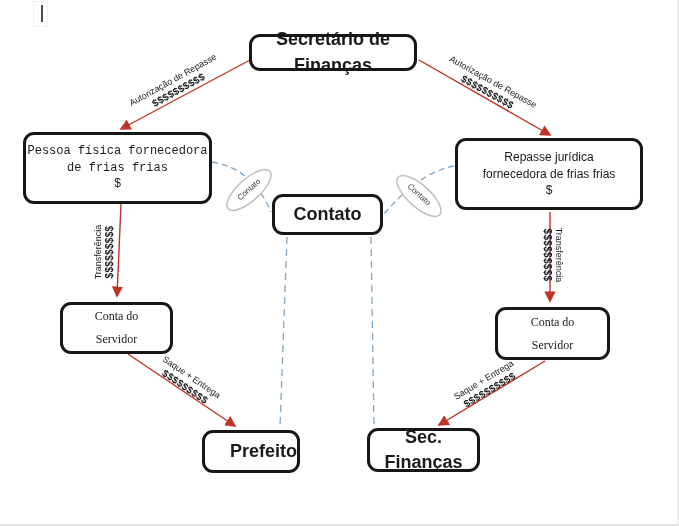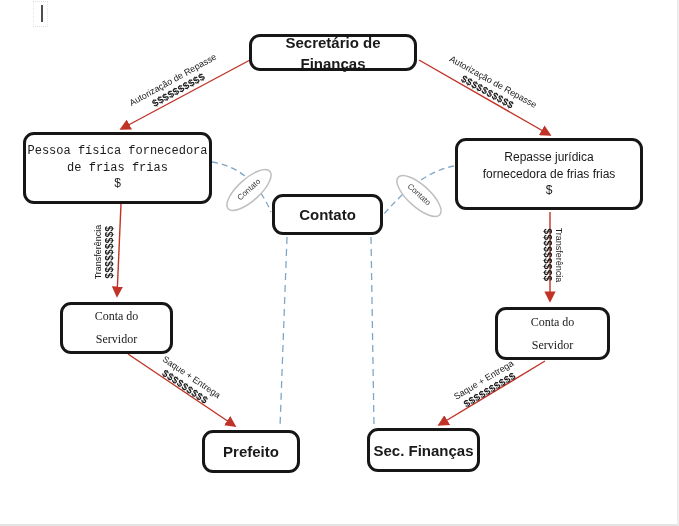--- a/index.html
+++ b/index.html
@@ -9,21 +9,21 @@
     border-right:2px solid #ececec; border-bottom:2px solid #e4e4e4;
     box-sizing:border-box;
   }
   .layer { position:absolute; left:0; top:0; }
   .node {
     position:absolute; background:#ffffff; border:3px solid #161616;
     border-radius:11px; display:flex; flex-direction:column;
     align-items:center; justify-content:center; text-align:center;
     font-size:12px; color:#1a1a1a; box-sizing:border-box; line-height:1.4;
   }
-  .node.bold { font-weight:bold; font-size:15px; }
+  .node.bold { font-weight:bold; font-size:18px; }
   .node.wide-lines { line-height:1.9;font-family:Liberation Serif, serif; }
   .edge-label {
     position:absolute; text-align:center; font-size:9px; color:#1a1a1a;
     line-height:1.2; pointer-events:none;
   }
   .edge-label .amt { font-weight:bold; font-size:10px; letter-spacing:0.3px; display:block; }
   .edge-label .lbl { display:block; }
   .contato-label {
     position:absolute; width:60px; text-align:center; font-size:8px; color:#3a3a3a;
   }
@@ -91,21 +91,21 @@
   <div class="node wide-lines" style="left:60px; top:302px; width:113px; height:52px;">
     <span>Conta do</span>
     <span>Servidor</span>
   </div>
 
   <div class="node wide-lines" style="left:495px; top:307px; width:115px; height:53px;">
     <span>Conta do</span>
     <span>Servidor</span>
   </div>
 
-  <div class="node bold" style="left:202px; top:430px; width:98px; height:43px;">
+  <div class="node bold" style="left:202px; top:430px; width:98px; height:43px;align-items:flex-end;">
     <span>Prefeito</span>
   </div>
 
   <div class="node bold" style="left:367px; top:428px; width:113px; height:44px;">
     <span>Sec. Finanças</span>
   </div>
 
   <div class="edge-label" style="left:106px; top:74px; width:140px; transform:rotate(-29deg);">
     <span class="lbl">Autorização de Repasse</span>
     <span class="amt">$$$$$$$$$$</span>

